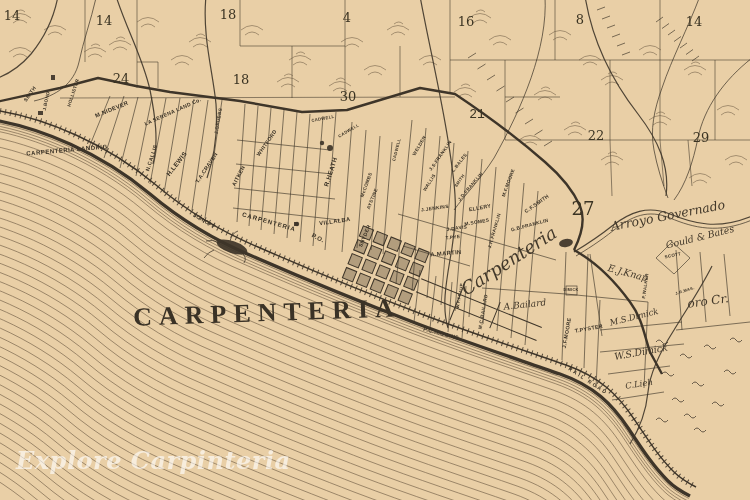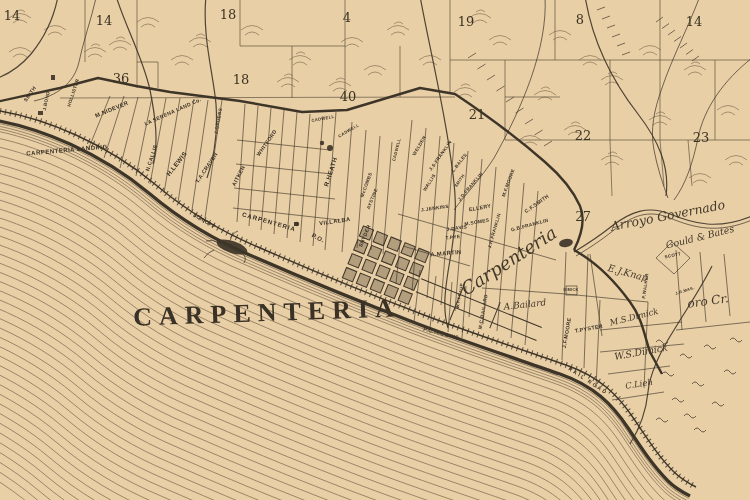--- a/index.html
+++ b/index.html
@@ -296,30 +296,30 @@
       <circle class="solid" cx="330" cy="148" r="3"></circle>
       <circle class="solid" cx="322" cy="143" r="2.2"></circle>
     </g>
   </svg>
 
   <div id="labels-layer">
       <span class="lbl sec" style="left: 12px; top: 15px; font-size: 13px; transform: translate(-50%, -50%) rotate(0deg);">14</span>
       <span class="lbl sec" style="left: 104px; top: 20px; font-size: 13px; transform: translate(-50%, -50%) rotate(0deg);">14</span>
       <span class="lbl sec" style="left: 228px; top: 14px; font-size: 13px; transform: translate(-50%, -50%) rotate(0deg); text-align: center;">18</span>
       <span class="lbl sec" style="left: 347px; top: 17px; font-size: 13px; transform: translate(-50%, -50%) rotate(0deg);">4</span>
-      <span class="lbl sec" style="left: 466px; top: 21px; font-size: 13px; transform: translate(-50%, -50%) rotate(0deg);">19</span>
+      <span class="lbl sec" style="left: 466px; top: 21px; font-size: 13px; transform: translate(-50%, -50%) rotate(0deg);">16</span>
       <span class="lbl sec" style="left: 580px; top: 19px; font-size: 13px; transform: translate(-50%, -50%) rotate(0deg);">8</span>
       <span class="lbl sec" style="left: 694px; top: 21px; font-size: 13px; transform: translate(-50%, -50%) rotate(0deg);">14</span>
-      <span class="lbl sec" style="left: 121px; top: 78px; font-size: 13px; transform: translate(-50%, -50%) rotate(0deg);">36</span>
+      <span class="lbl sec" style="left: 121px; top: 78px; font-size: 13px; transform: translate(-50%, -50%) rotate(0deg);">24</span>
       <span class="lbl sec" style="left: 241px; top: 79px; font-size: 13px; transform: translate(-50%, -50%) rotate(0deg);">18</span>
-      <span class="lbl sec" style="left: 348px; top: 96px; font-size: 13px; transform: translate(-50%, -50%) rotate(0deg);">40</span>
-      <span class="lbl sec" style="left: 477px; top: 114px; font-size: 13px; transform: translate(-50%, -50%) rotate(0deg);">21</span>
-      <span class="lbl sec" style="left: 583px; top: 135px; font-size: 13px; transform: translate(-50%, -50%) rotate(0deg);">22</span>
-      <span class="lbl sec" style="left: 701px; top: 137px; font-size: 13px; transform: translate(-50%, -50%) rotate(0deg);">23</span>
-      <span class="lbl sec" style="left: 583px; top: 216px; font-size: 15px; transform: translate(-50%, -50%) rotate(0deg); font-family: Liberation Serif, serif;">27</span>
+      <span class="lbl sec" style="left: 348px; top: 96px; font-size: 13px; transform: translate(-50%, -50%) rotate(0deg);">30</span>
+      <span class="lbl sec" style="left: 477px; top: 114px; font-size: 13px; transform: translate(-50%, -50%) rotate(0deg); font-family: Liberation Mono, monospace;">21</span>
+      <span class="lbl sec" style="left: 596px; top: 135px; font-size: 13px; transform: translate(-50%, -50%) rotate(0deg);">22</span>
+      <span class="lbl sec" style="left: 701px; top: 137px; font-size: 13px; transform: translate(-50%, -50%) rotate(0deg);">29</span>
+      <span class="lbl sec" style="left: 583px; top: 209px; font-size: 18px; transform: translate(-50%, -50%) rotate(0deg);">27</span>
       <span class="lbl p" style="left: 30px; top: 94px; font-size: 5px; transform: translate(-50%, -50%) rotate(-55deg);">SMITH</span>
       <span class="lbl p" style="left: 47px; top: 101px; font-size: 4.6px; transform: translate(-50%, -50%) rotate(-78deg);">J.BOND</span>
       <span class="lbl p" style="left: 74px; top: 93px; font-size: 4.6px; transform: translate(-50%, -50%) rotate(-72deg);">HOLLISTER</span>
       <span class="lbl p" style="left: 112px; top: 110px; font-size: 5.8px; transform: translate(-50%, -50%) rotate(-22deg);">M.NIDEVER</span>
       <span class="lbl p" style="left: 173px; top: 112px; font-size: 5.2px; transform: translate(-50%, -50%) rotate(-24deg);">LA SERENA LAND Co.</span>
       <span class="lbl p" style="left: 152px; top: 158px; font-size: 5.4px; transform: translate(-50%, -50%) rotate(-72deg);">N.CALLIS</span>
       <span class="lbl p" style="left: 177px; top: 164px; font-size: 6.4px; transform: translate(-50%, -50%) rotate(-52deg);">H.LEWIS</span>
       <span class="lbl p" style="left: 219px; top: 121px; font-size: 4.6px; transform: translate(-50%, -50%) rotate(-80deg);">J.GRUBBS</span>
       <span class="lbl p" style="left: 207px; top: 168px; font-size: 5.4px; transform: translate(-50%, -50%) rotate(-56deg);">T.A.CRAVEN</span>
       <span class="lbl p" style="left: 239px; top: 176px; font-size: 5.4px; transform: translate(-50%, -50%) rotate(-62deg);">AITKEN</span>
@@ -367,13 +367,14 @@
       <span class="lbl s" style="left: 641px; top: 352px; font-size: 9.5px; transform: translate(-50%, -50%) rotate(-10deg);">W.S.Dimick</span>
       <span class="lbl s" style="left: 639px; top: 384px; font-size: 8.5px; transform: translate(-50%, -50%) rotate(-8deg);">C.Lieh</span>
       <span class="lbl s" style="left: 628px; top: 273px; font-size: 9.5px; transform: translate(-50%, -50%) rotate(15deg);">E.J.Knap</span>
       <span class="lbl s" style="left: 700px; top: 237px; font-size: 9.5px; transform: translate(-50%, -50%) rotate(-14deg);">Gould &amp; Bates</span>
       <span class="lbl s" style="left: 668px; top: 216px; font-size: 12.5px; transform: translate(-50%, -50%) rotate(-11deg);">Arroyo Governado</span>
       <span class="lbl s" style="left: 509px; top: 261px; font-size: 18px; transform: translate(-50%, -50%) rotate(-33deg);">Carpenteria</span>
       <span class="lbl s" style="left: 708px; top: 301px; font-size: 12px; transform: translate(-50%, -50%) rotate(-8deg);">oro Cr.</span>
     </div>
 
   <div id="title">CARPENTERIA</div>
+  <div id="watermark">Explore Carpinteria</div>
 </div>
 
 </body></html>

